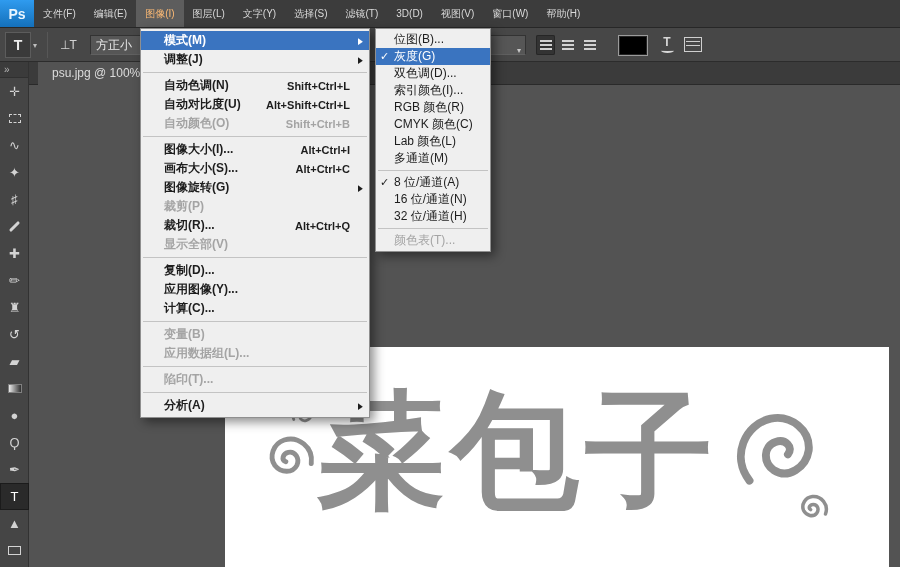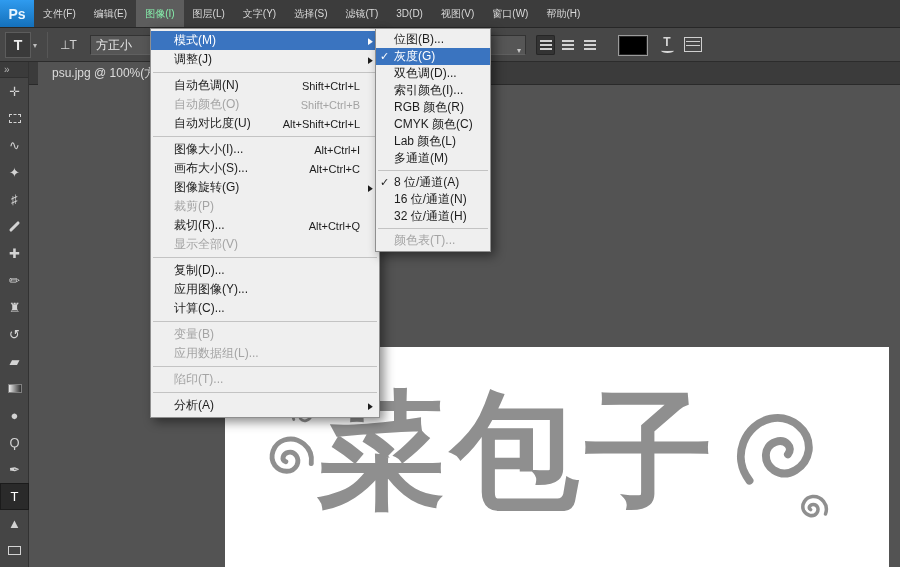--- a/index.html
+++ b/index.html
@@ -10,21 +10,21 @@
     font-family: "Liberation Sans", "DejaVu Sans", sans-serif;
     cursor: default;
   }
 
   
   .menubar { position:absolute; left:0; top:0; width:100%; height:28px;
     background:#3c3c3c; border-bottom:1px solid #272727; display:flex; align-items:stretch; z-index:60; }
   .logo { width:34px; display:flex; align-items:center; justify-content:center;
     background:linear-gradient(#2f9bef,#1470ba); color:#eaf6ff; font-weight:bold; font-size:14px; }
   .mitem { padding:0 9px; display:flex; align-items:center; font-size:10px; color:#dadada; }
-  .mitem.active { background:#5d5d5d; color:#86efac; }
+  .mitem.active { background:#5d5d5d; color:#fdba74; }
 
   
   .optionsbar { position:absolute; left:0; top:28px; width:100%; height:34px;
     background:#474747; border-bottom:1px solid #2c2c2c; z-index:10; }
   .ob { position:absolute; }
   .preset-box { left:5px; top:4px; width:26px; height:26px; background:#3a3a3a;
     border:1px solid #5c5c5c; color:#ececec; font-size:14px; font-weight:bold;
     display:flex; align-items:center; justify-content:center; }
   .preset-caret { left:33px; top:13px; color:#bdbdbd; font-size:8px; }
   .ob-div { left:47px; top:4px; width:1px; height:26px; background:#353535; border-right:1px solid #575757; }
@@ -75,21 +75,21 @@
     background:#ffffff; z-index:1; }
   .artwork-text { position:absolute; left:92px; top:40px; font-size:128px; line-height:1;
     font-weight:bold; color:#8f8f8f; letter-spacing:6px;
     font-family:"DejaVu Sans","Liberation Sans",sans-serif; }
   .orn { position:absolute; }
 
   
   .menu { position:absolute; background:#efefef; border:1px solid #8f8f8f;
     box-shadow:4px 4px 10px rgba(0,0,0,0.45); z-index:100; padding:2px 0;
     font-size:12px; color:#1d1d1d; }
-  .image-menu { left:150px; top:28px; width:230px; }
+  .image-menu { left:140px; top:28px; width:230px;font-weight:bold; }
   .mode-submenu { left:375px; top:28px; width:116px; }
   .mi { height:19px; display:flex; align-items:center; padding:0 6px 0 7px; position:relative; }
   .smi { height:17px; display:flex; align-items:center; padding:0 6px 0 4px; position:relative; }
   .chk { width:16px; flex:0 0 16px; font-size:11px; }
   .smi .chk { width:14px; flex:0 0 14px; }
   .lbl { white-space:nowrap; }
   .sc { margin-left:auto; padding-right:13px; font-size:11px; white-space:nowrap; }
   .arr { position:absolute; right:5px; top:50%; transform:translateY(-50%) scaleX(0.7); font-size:9px; }
   .hl { background:#3a74c0; color:#fff; }
   .hl .sc, .hl .arr, .hl .chk { color:#fff; }
@@ -236,29 +236,29 @@
     <span class="lbl">调整(J)</span>
     <span class="sc"></span>
     <span class="arr">▶</span>
   </div>
   <div class="sep"></div>
   <div class="mi">
     <span class="chk"></span>
     <span class="lbl">自动色调(N)</span>
     <span class="sc">Shift+Ctrl+L</span>
   </div>
+  <div class="mi">
+    <span class="chk"></span>
+    <span class="lbl">自动对比度(U)</span>
+    <span class="sc">Alt+Shift+Ctrl+L</span>
+  </div>
   <div class="mi dis">
     <span class="chk"></span>
     <span class="lbl">自动颜色(O)</span>
     <span class="sc">Shift+Ctrl+B</span>
-  </div>
-  <div class="mi">
-    <span class="chk"></span>
-    <span class="lbl">自动对比度(U)</span>
-    <span class="sc">Alt+Shift+Ctrl+L</span>
   </div>
   <div class="sep"></div>
   <div class="mi">
     <span class="chk"></span>
     <span class="lbl">图像大小(I)...</span>
     <span class="sc">Alt+Ctrl+I</span>
   </div>
   <div class="mi">
     <span class="chk"></span>
     <span class="lbl">画布大小(S)...</span>

